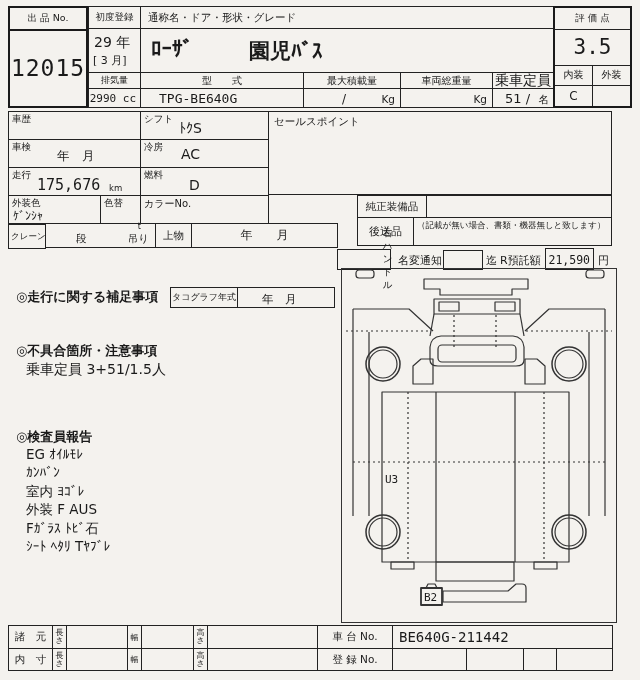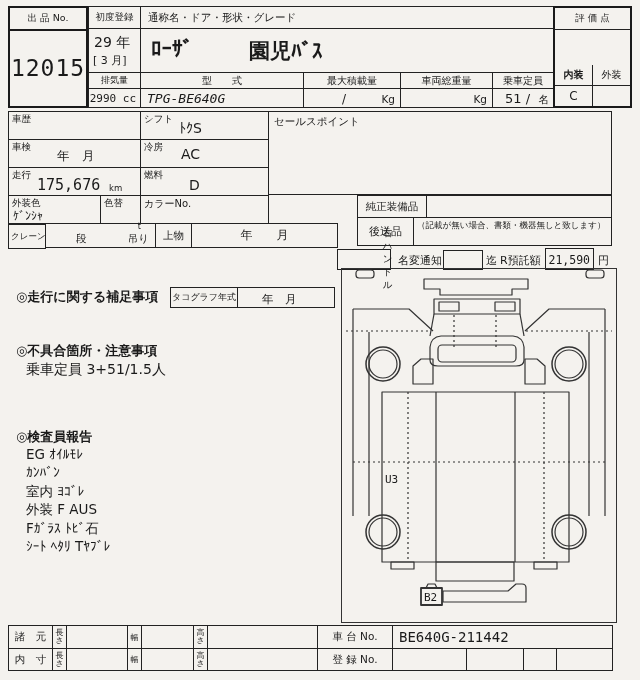--- a/index.html
+++ b/index.html
@@ -57,46 +57,49 @@
   <div class="c ctr" style="left:140px;top:72px;width:164px;height:17px;">
     <span style="font-size:10px;">型　　式</span>
   </div>
   <div class="c ctr" style="left:303px;top:72px;width:98px;height:17px;">
     <span style="font-size:10px;">最大積載量</span>
   </div>
   <div class="c ctr" style="left:400px;top:72px;width:93px;height:17px;">
     <span style="font-size:10px;">車両総重量</span>
   </div>
   <div class="c ctr" style="left:492px;top:72px;width:62px;height:17px;">
-    <span style="font-size:10px;">乗車定員</span>
+    <span style="font-size:14px;">乗車定員</span>
   </div>
 
   <div class="c" style="left:88px;top:88px;width:53px;height:20px;">
     <span class="t mono" style="right:4px;top:3px;font-size:11px;">2990 cc</span>
   </div>
   <div class="c" style="left:140px;top:88px;width:164px;height:20px;">
-    <span class="t mono" style="left:6px;top:2px;font-size:13px;font-style:italic;">TPG-BE640G</span>
+    <span class="t mono" style="left:18px;top:2px;font-size:13px;">TPG-BE640G</span>
   </div>
   <div class="c" style="left:303px;top:88px;width:98px;height:20px;">
     <span class="t" style="left:38px;top:3px;font-size:12px;">/</span>
     <span class="t" style="right:5px;top:4px;font-size:10.5px;">Kg</span>
   </div>
   <div class="c" style="left:400px;top:88px;width:93px;height:20px;">
     <span class="t" style="right:5px;top:4px;font-size:10.5px;">Kg</span>
   </div>
   <div class="c" style="left:492px;top:88px;width:62px;height:20px;">
     <span class="t" style="left:12px;top:2px;font-size:13px;">51 /</span>
     <span class="t" style="right:4px;top:4px;font-size:10.5px;">名</span>
   </div>
 
   <div class="c2" style="left:553px;top:6px;width:79px;height:102px;">
     <div style="position:absolute;left:0;top:0;right:0;height:21px;border-bottom:1px solid #222;" class="ctr">
       <span class="lb">評 価 点</span>
     </div>
-    <div style="position:absolute;left:0;top:57px;width:37px;height:20px;border-bottom:1px solid #222;border-right:1px solid #222;font-weight:bold;" class="ctr">
+    <div style="position:absolute;left:0;top:21px;right:0;height:36px;border-bottom:1px solid #222;" class="ctr">
+      <span class="mono" style="font-size:21px;">3.5</span>
+    </div>
+    <div style="position:absolute;left:0;top:57px;width:37px;height:20px;border-bottom:1px solid #222;border-right:1px solid #222;" class="ctr">
       <span style="font-size:10px;">内装</span>
     </div>
     <div style="position:absolute;left:38px;top:57px;right:0;height:20px;border-bottom:1px solid #222;" class="ctr">
       <span style="font-size:10px;">外装</span>
     </div>
     <div style="position:absolute;left:0;top:77px;width:37px;bottom:0;border-right:1px solid #222;" class="ctr">
       <span style="font-size:12px;">C</span>
     </div>
     <div style="position:absolute;left:38px;top:77px;right:0;bottom:0;" class="ctr">
       <span style="font-size:12px;"></span>

